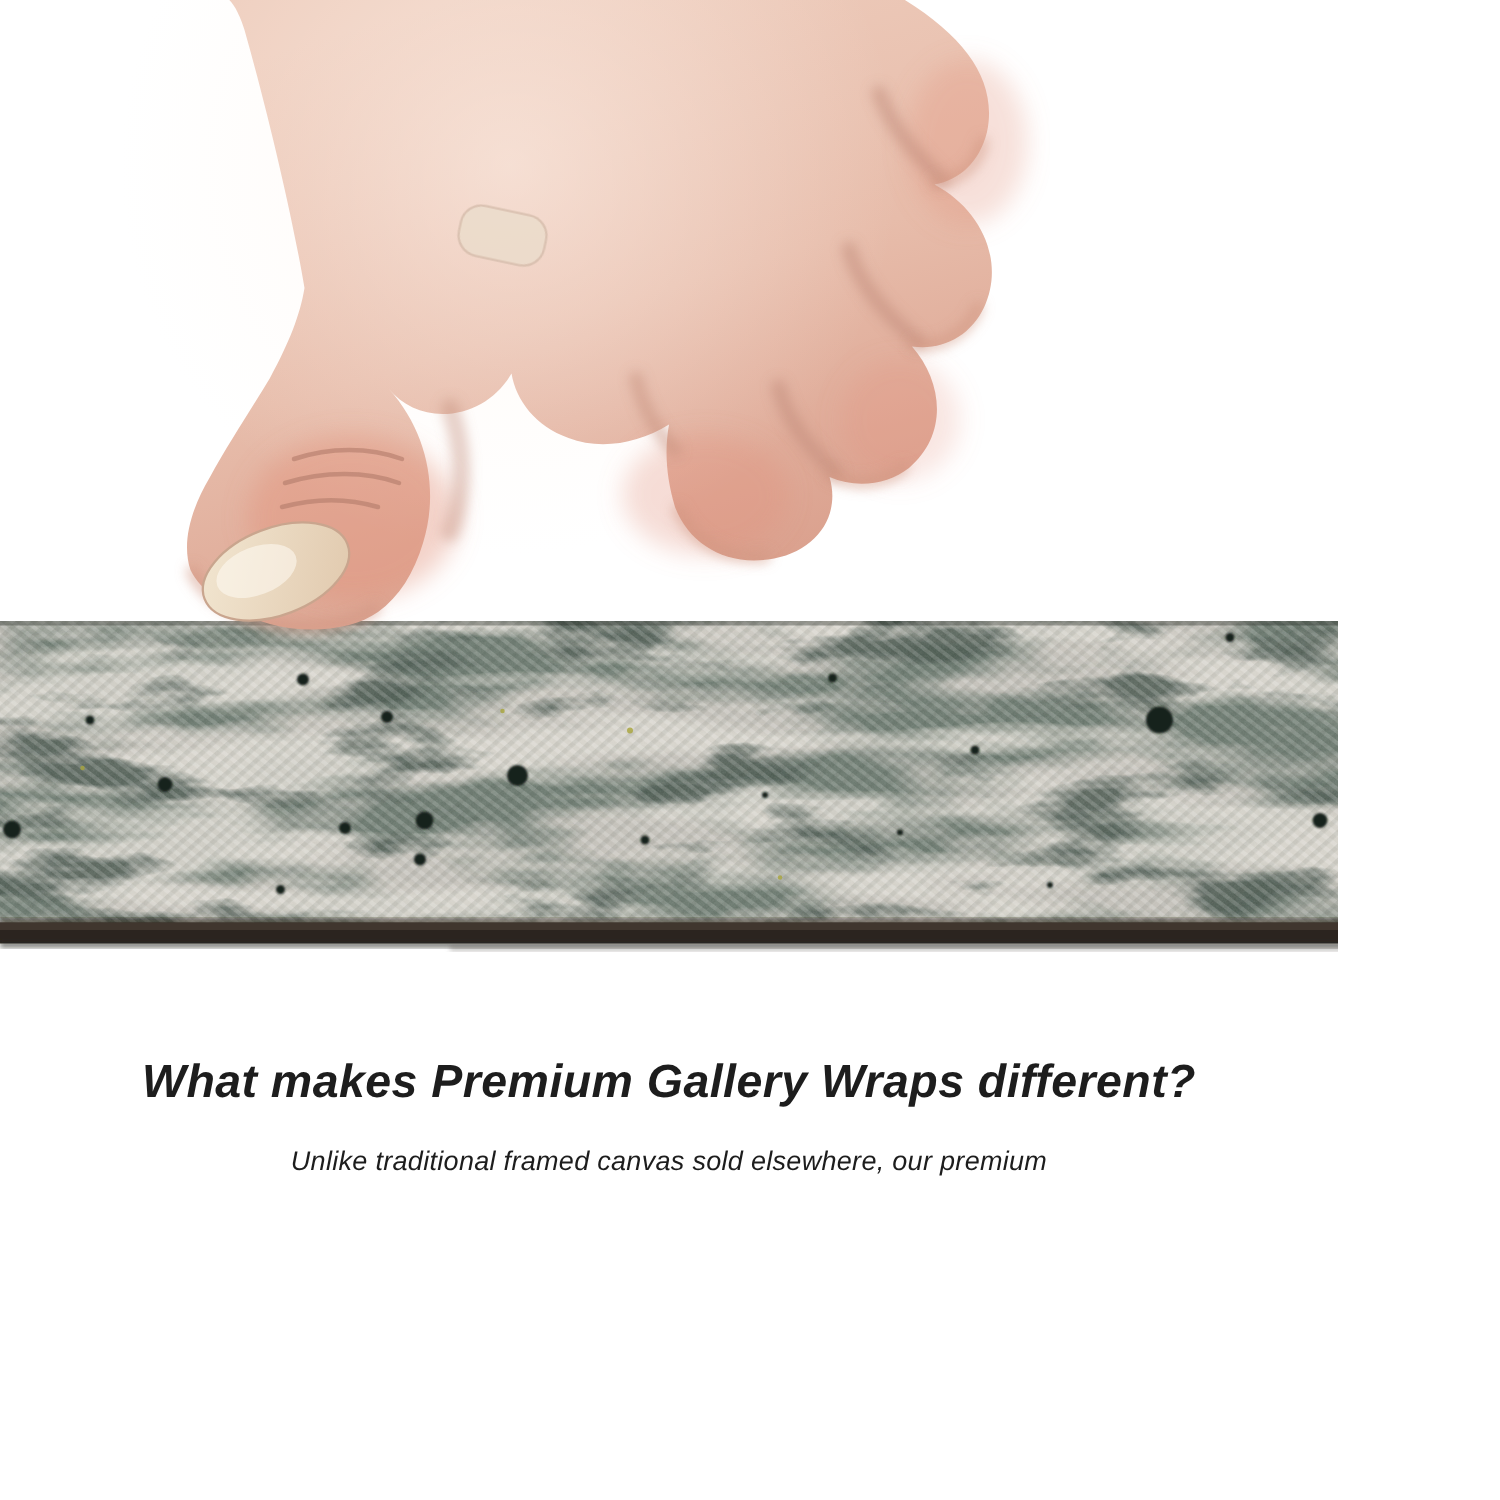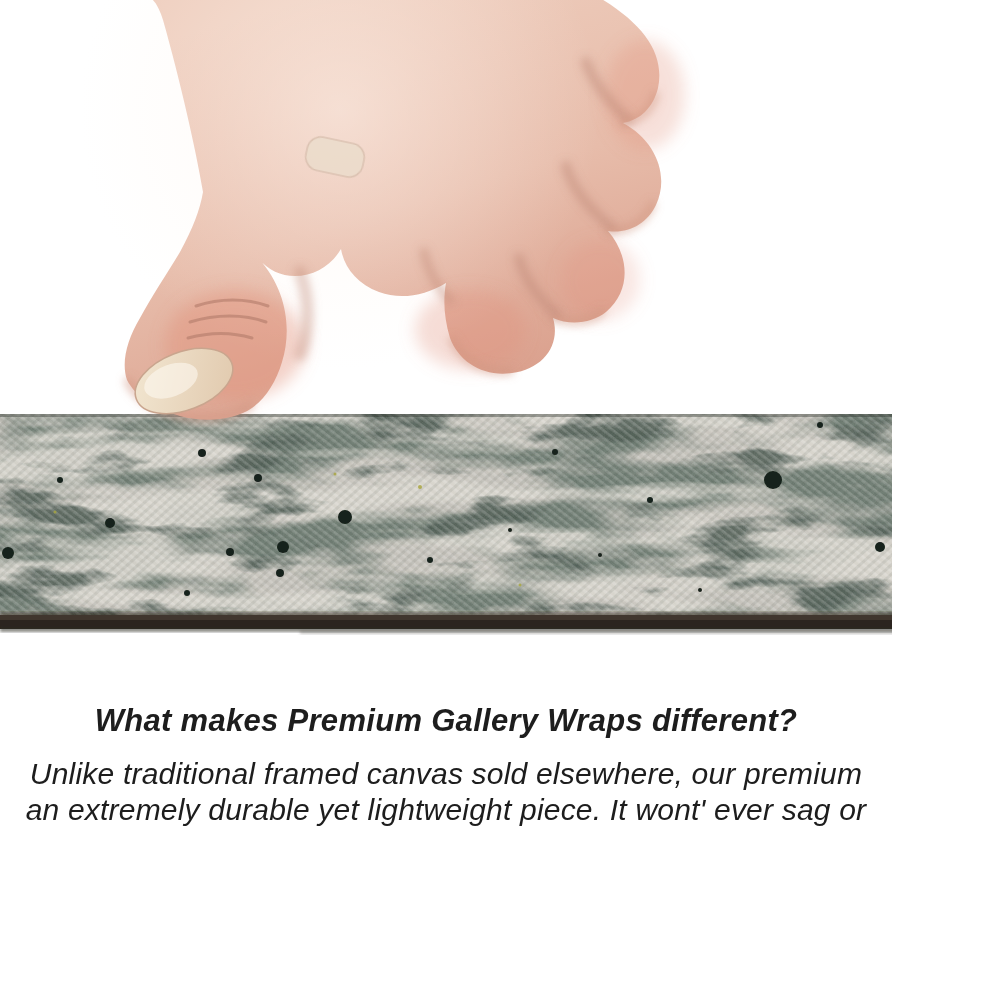--- a/index.html
+++ b/index.html
@@ -11,21 +11,21 @@
   .strip{position:absolute;left:0;top:414px;width:1000px;height:224px;z-index:2;}
   .copy{
     position:absolute;left:0;right:0;top:703px;z-index:4;
     text-align:center;font-style:italic;
   }
   .copy .headline{
     font-size:31px;line-height:36px;font-weight:700;letter-spacing:.3px;
     margin:0 0 17px 0;
   }
   .copy .line{
-    font-size:30px;line-height:36.4px;font-weight:400;letter-spacing:.2px;
+    font-size:18px;line-height:36.4px;font-weight:400;letter-spacing:.2px;
   }
 </style>
 </head>
 <body>
 
 <div class="page" style="background: rgb(255, 255, 255);">
 
   <svg class="strip" viewBox="0 0 1000 224" preserveAspectRatio="none">
     <defs>
       <filter id="patchPale" x="0%" y="0%" width="100%" height="100%">
@@ -200,16 +200,15 @@
 
     <g transform="rotate(-21 184 381)">
       <ellipse cx="184" cy="381" rx="51" ry="29" fill="url(#nailGrad)" stroke="#c9a58e" stroke-width="1.5"></ellipse>
       <ellipse cx="172" cy="376" rx="28" ry="16" fill="rgba(255,252,244,0.55)"></ellipse>
     </g>
   </svg>
 
   <div class="copy" style="color: rgb(29, 29, 29);">
     <h1 class="headline">What makes Premium Gallery Wraps different?</h1>
     <div class="line">Unlike traditional framed canvas sold elsewhere, our premium</div>
-    <div class="line">an extremely durable yet lightweight piece. It wont' ever sag or</div>
   </div>
 
 </div>
 
 </body></html>

